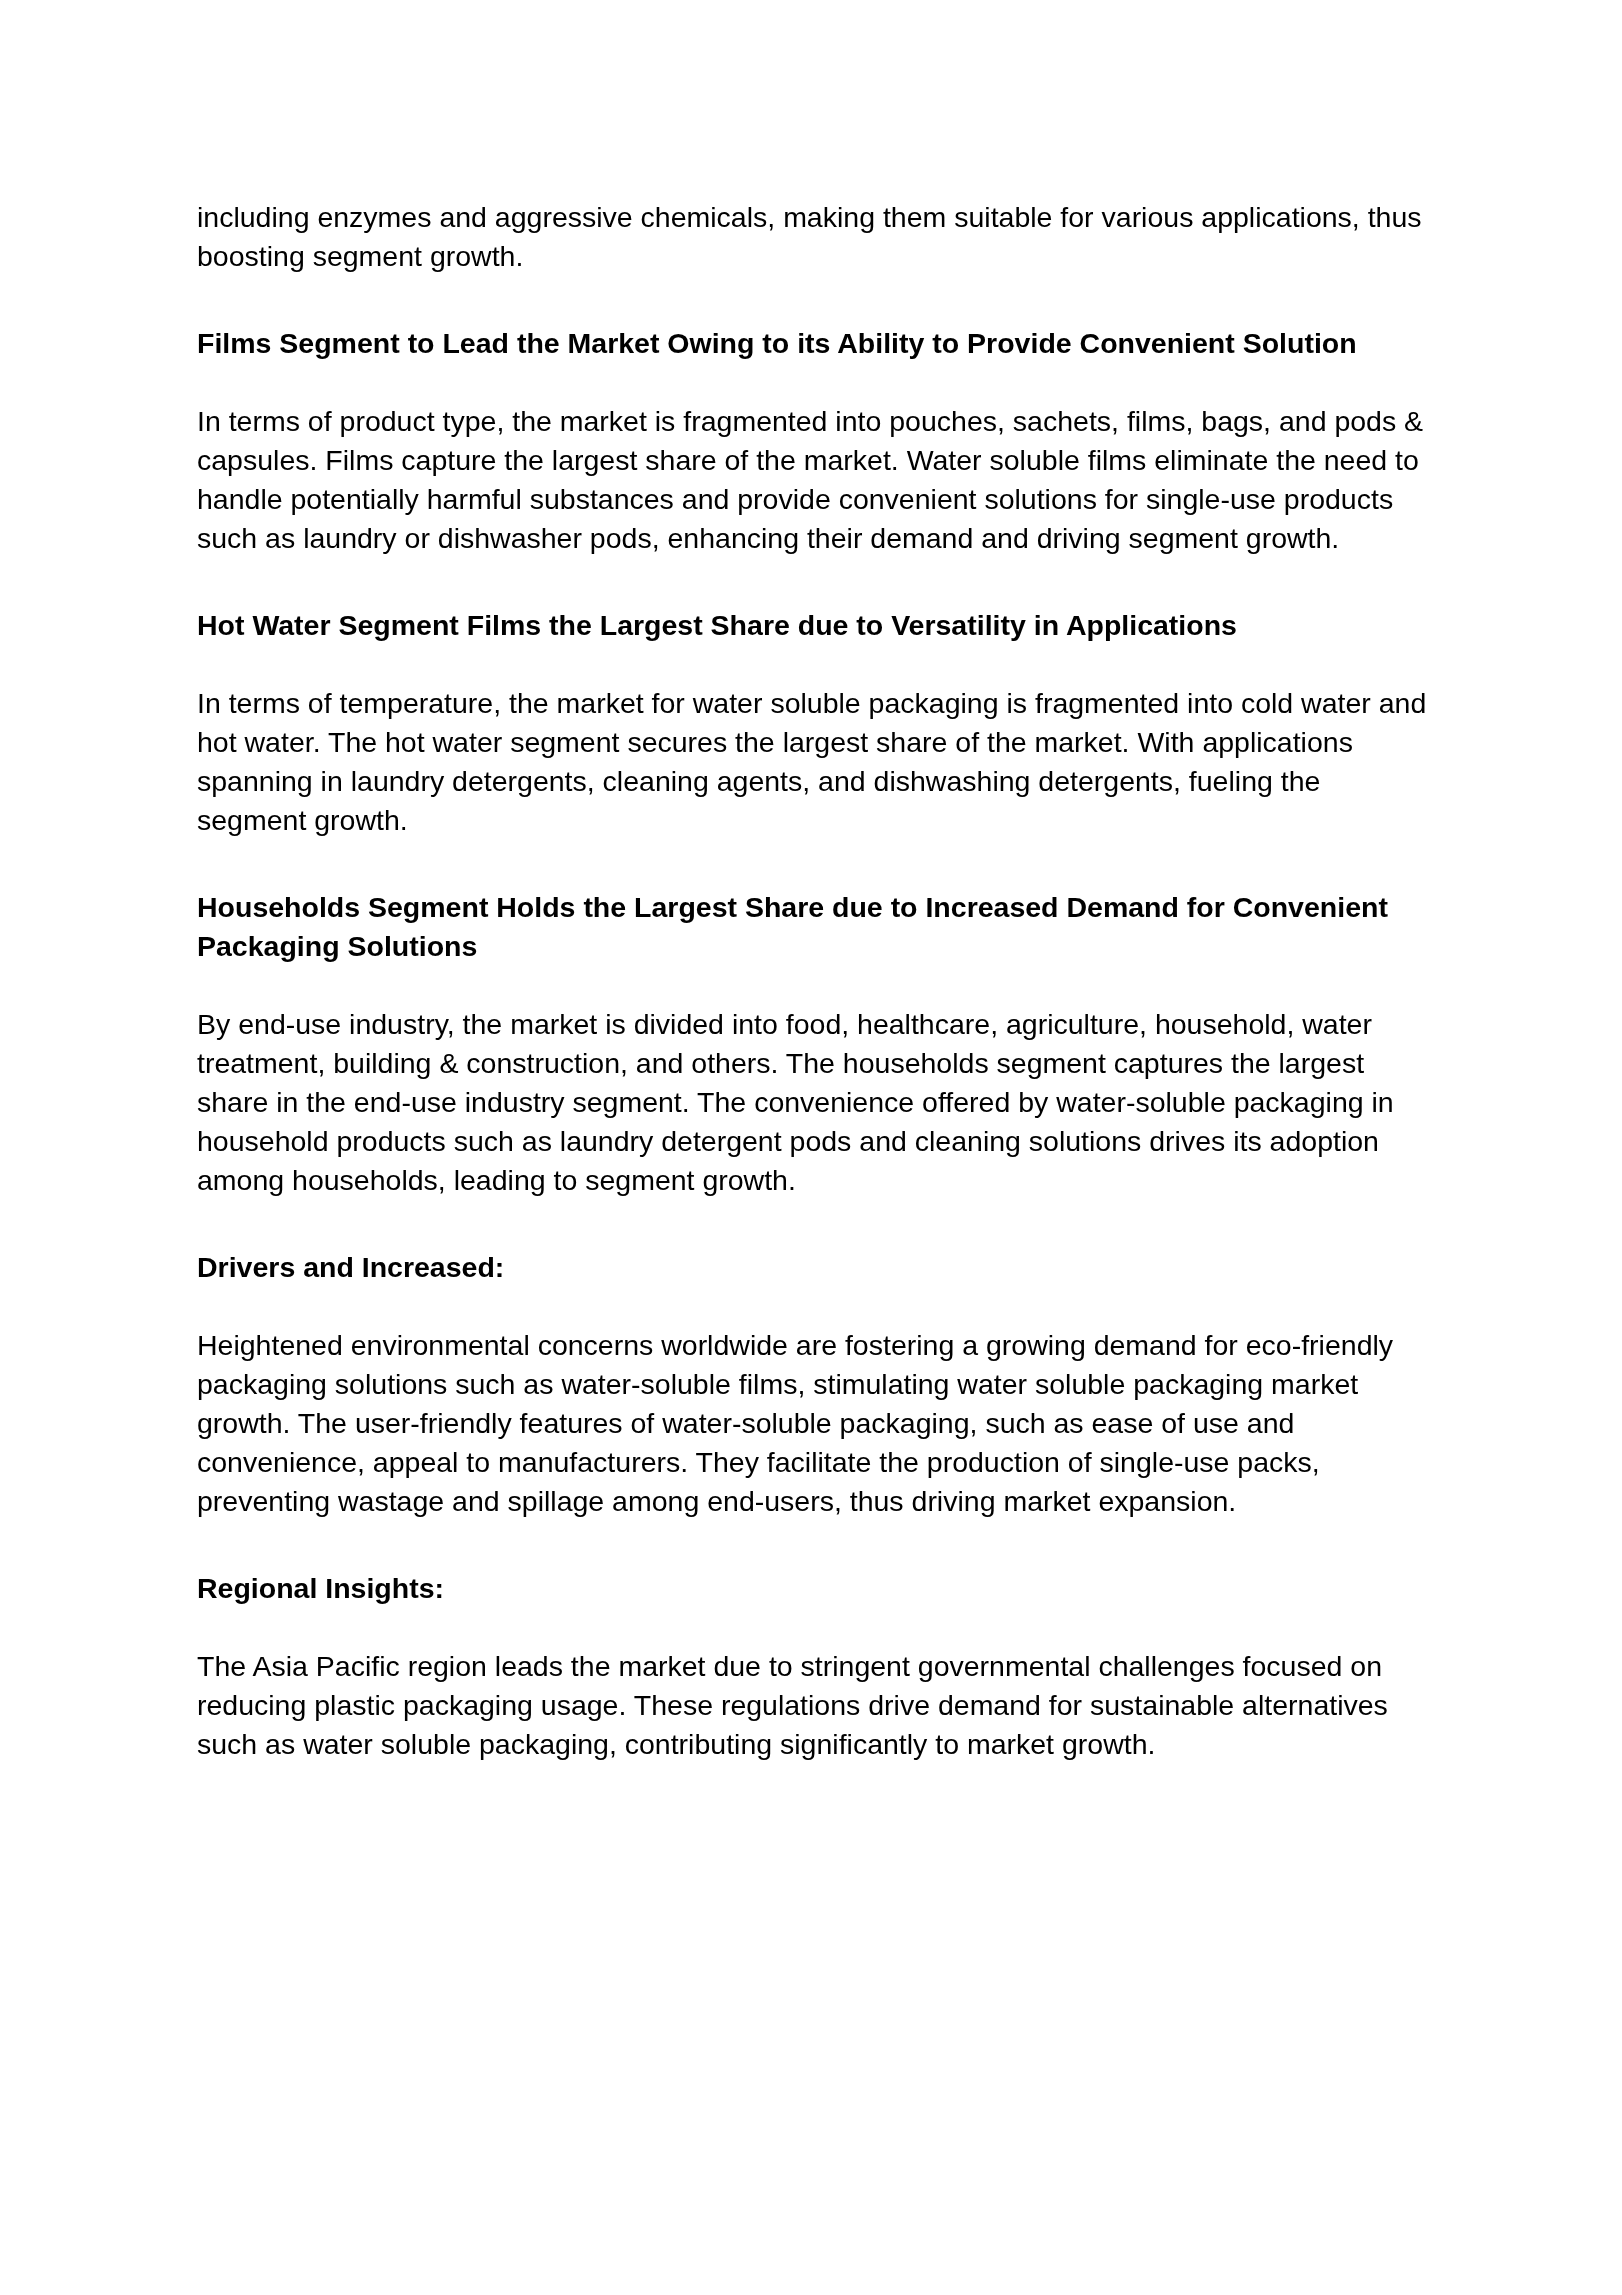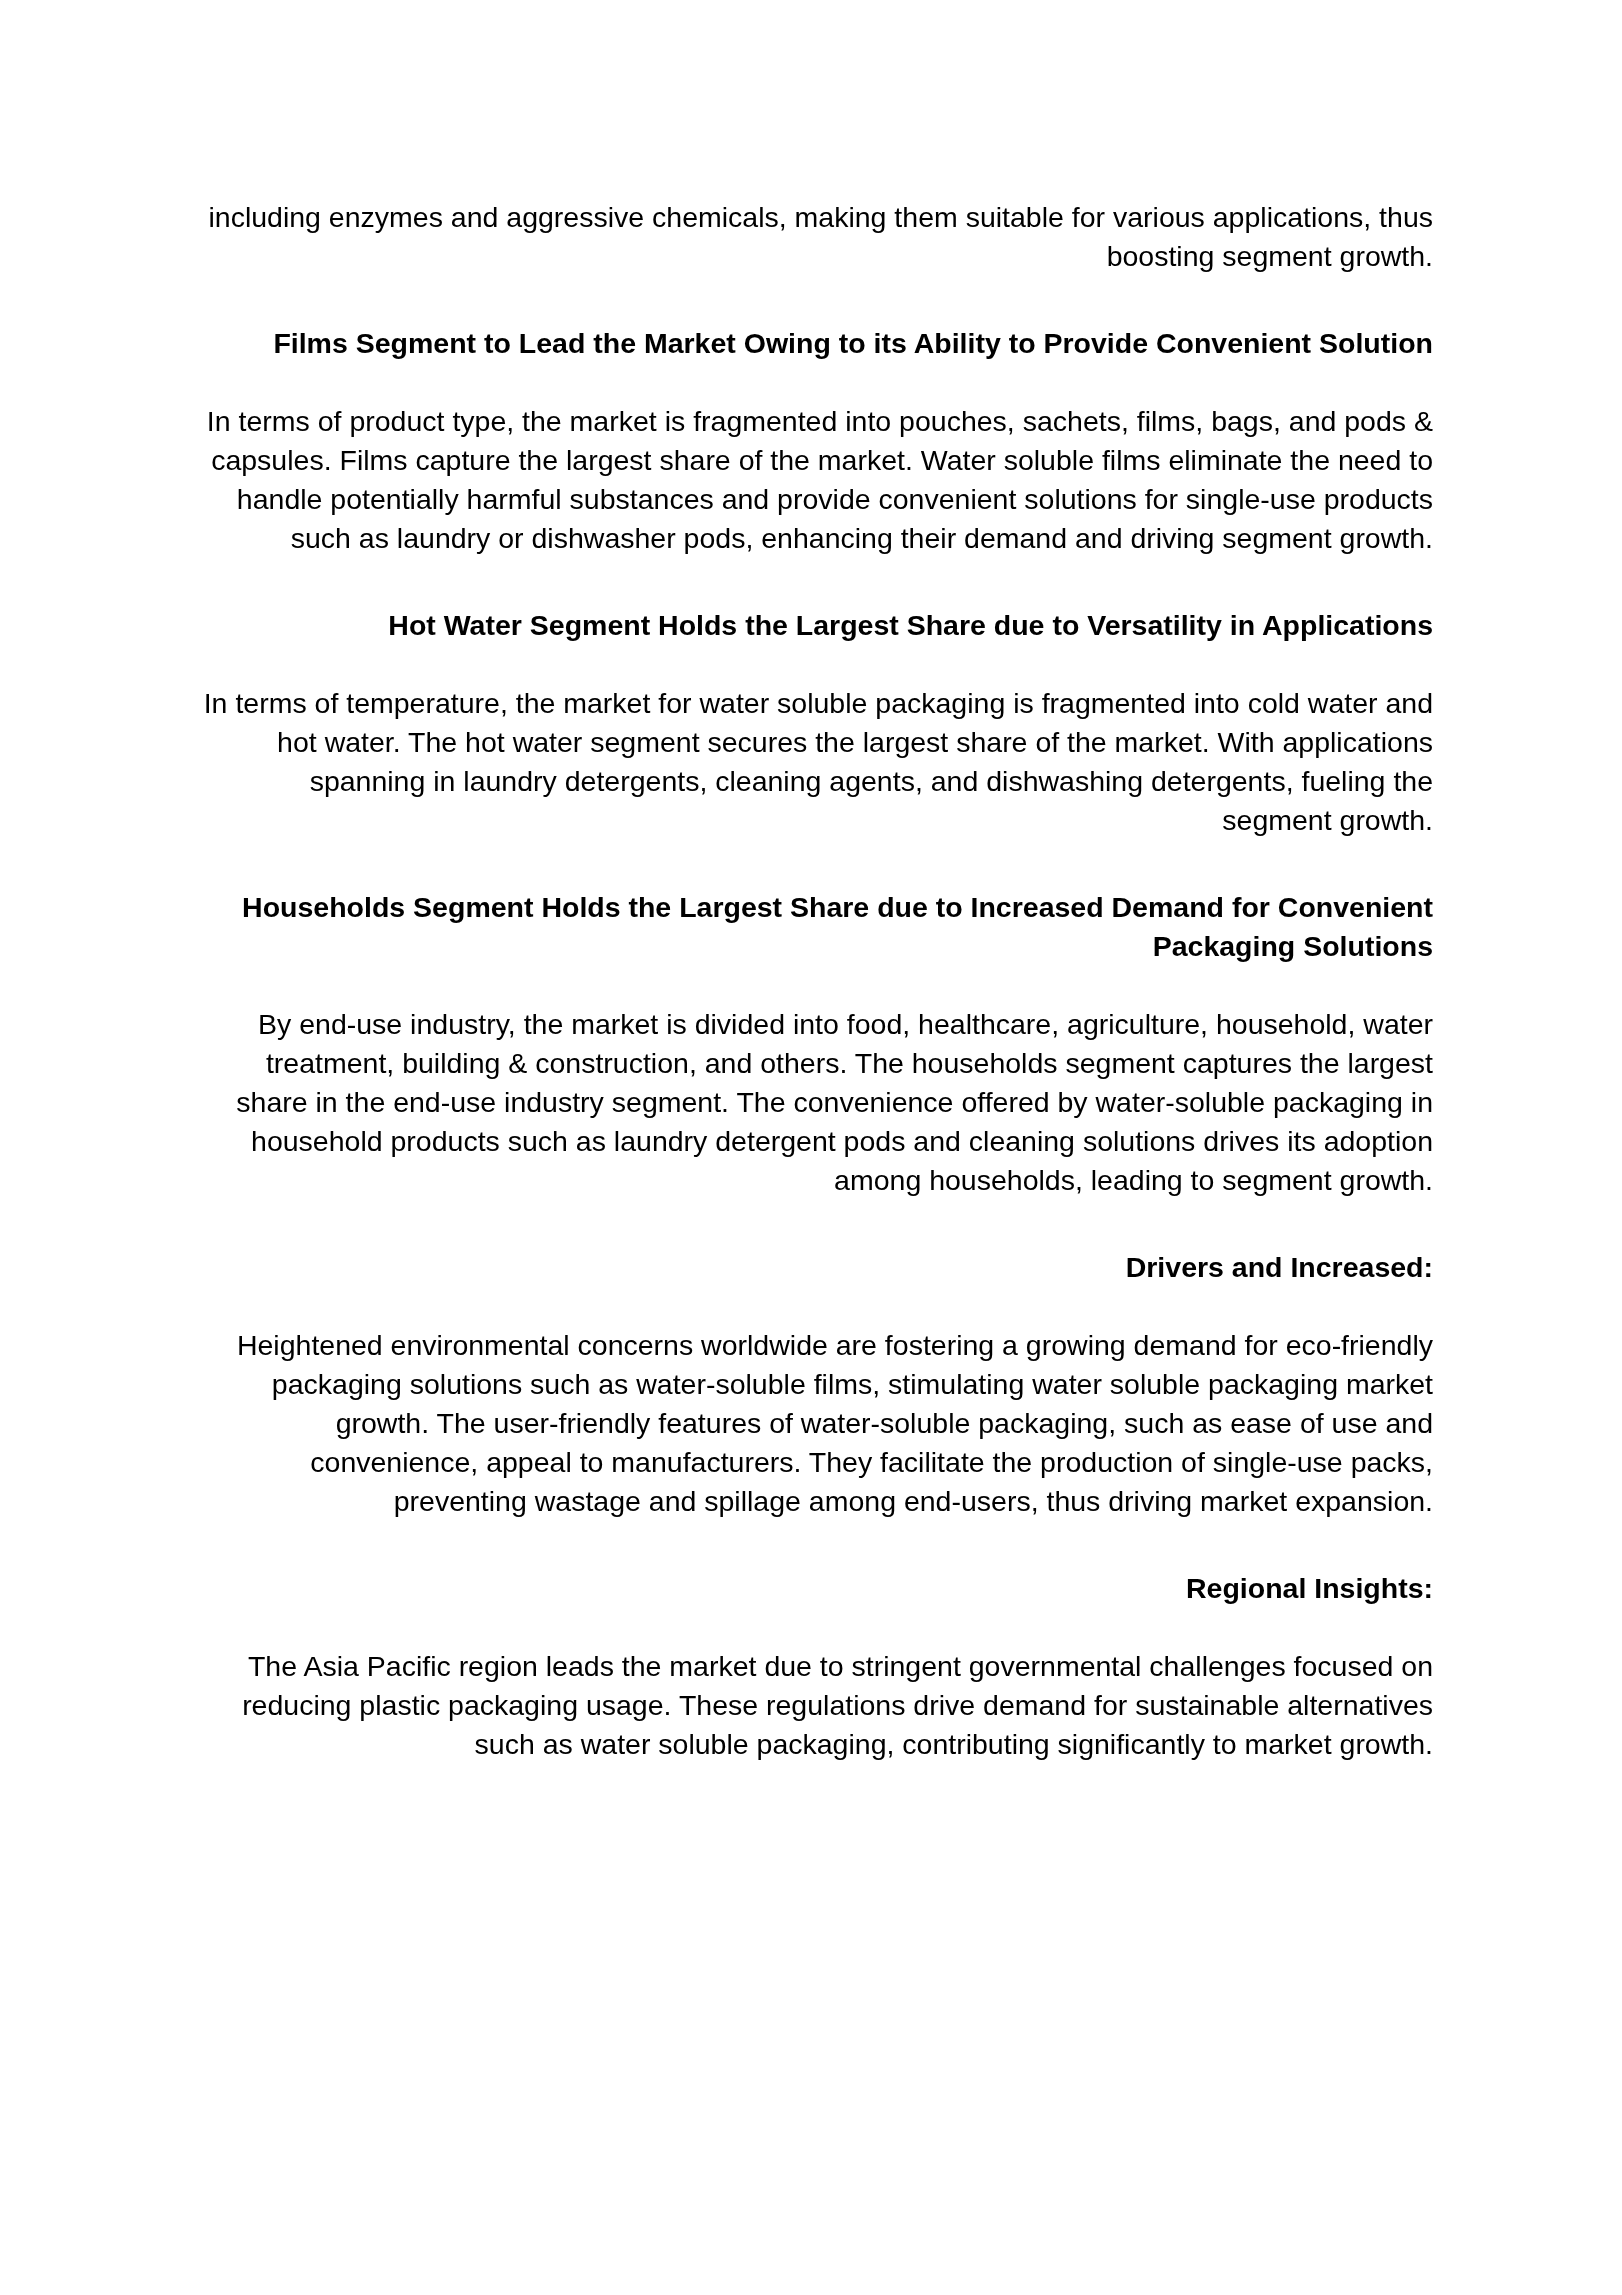--- a/index.html
+++ b/index.html
@@ -21,37 +21,37 @@
     left: 197px;
     top: 198px;
     width: 1236px;
   }
   .content p,
   .content h2 {
     margin: 0 0 39px 0;
     font-size: 28.5px;
     line-height: 39px;
     font-weight: 400;
-    text-align: right;
+    text-align: left;
     color: #000000;
   }
   .content h2 {
     font-weight: 700;
     margin-top: 48px;
   }
 </style>
 </head>
 <body>
 
 <div class="page">
   <div class="content">
     <p>including enzymes and aggressive chemicals, making them suitable for various applications, thus boosting segment growth.</p>
     <h2>Films Segment to Lead the Market Owing to its Ability to Provide Convenient Solution</h2>
     <p>In terms of product type, the market is fragmented into pouches, sachets, films, bags, and pods &amp; capsules. Films capture the largest share of the market. Water soluble films eliminate the need to handle potentially harmful substances and provide convenient solutions for single-use products such as laundry or dishwasher pods, enhancing their demand and driving segment growth.</p>
-    <h2>Hot Water Segment Holds the Largest Share due to Versatility in Applications</h2>
+    <h2>Hot Water Segment Films the Largest Share due to Versatility in Applications</h2>
     <p>In terms of temperature, the market for water soluble packaging is fragmented into cold water and hot water. The hot water segment secures the largest share of the market. With applications spanning in laundry detergents, cleaning agents, and dishwashing detergents, fueling the segment growth.</p>
     <h2>Households Segment Holds the Largest Share due to Increased Demand for Convenient Packaging Solutions</h2>
     <p>By end-use industry, the market is divided into food, healthcare, agriculture, household, water treatment, building &amp; construction, and others. The households segment captures the largest share in the end-use industry segment. The convenience offered by water-soluble packaging in household products such as laundry detergent pods and cleaning solutions drives its adoption among households, leading to segment growth.</p>
     <h2>Drivers and Increased:</h2>
     <p>Heightened environmental concerns worldwide are fostering a growing demand for eco-friendly packaging solutions such as water-soluble films, stimulating water soluble packaging market growth. The user-friendly features of water-soluble packaging, such as ease of use and convenience, appeal to manufacturers. They facilitate the production of single-use packs, preventing wastage and spillage among end-users, thus driving market expansion.</p>
     <h2>Regional Insights:</h2>
     <p>The Asia Pacific region leads the market due to stringent governmental challenges focused on reducing plastic packaging usage. These regulations drive demand for sustainable alternatives such as water soluble packaging, contributing significantly to market growth.</p>
   </div>
 </div>
 

